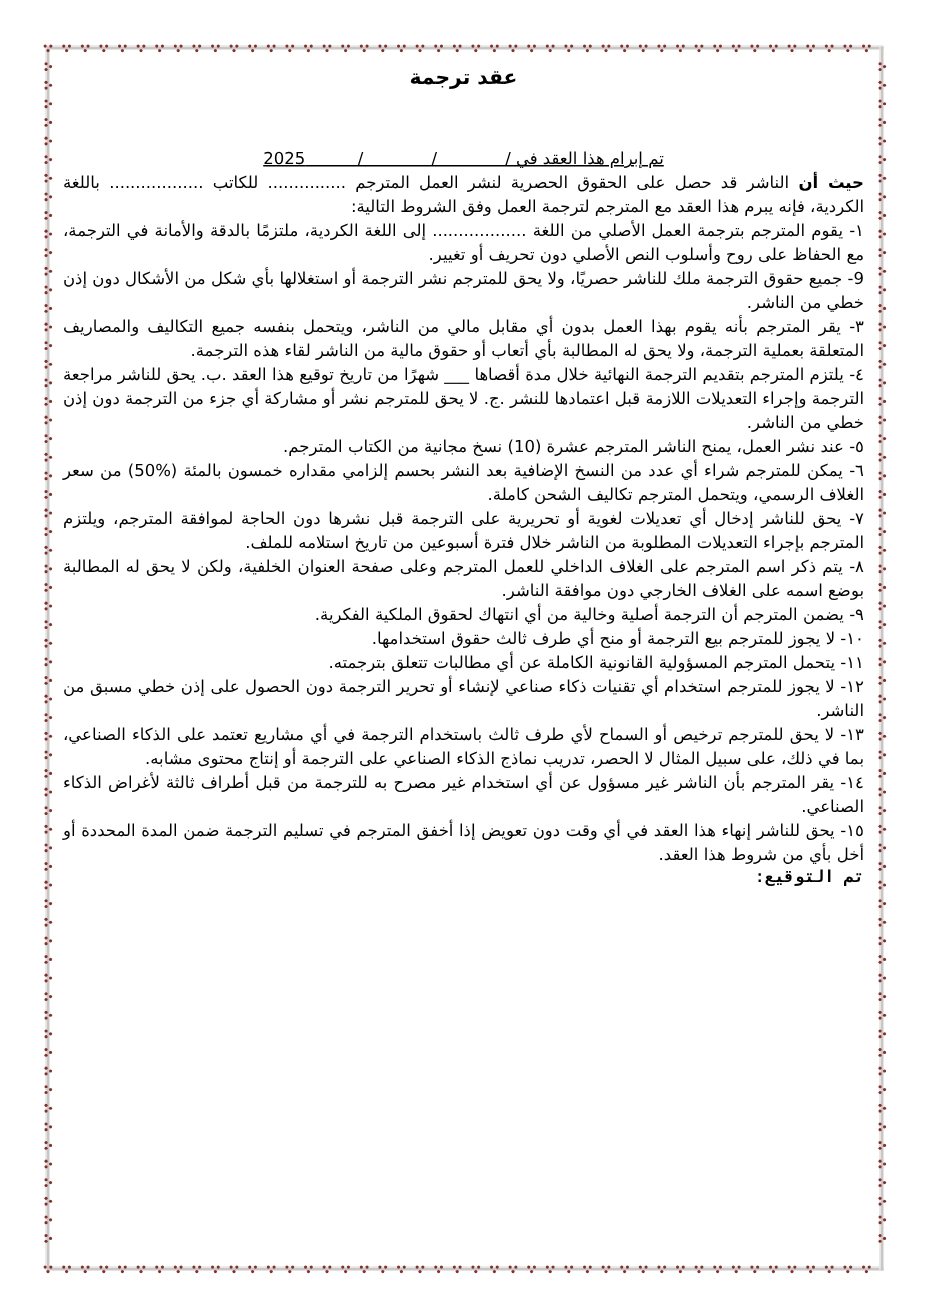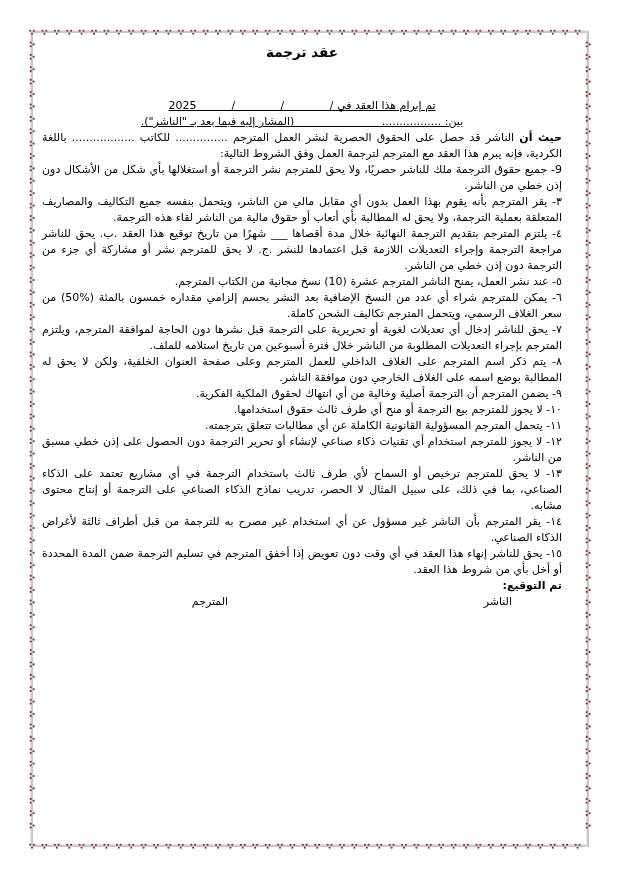--- a/index.html
+++ b/index.html
@@ -20,21 +20,21 @@
   #border-svg {
     position: absolute;
     top: 0; left: 0;
     width: 620px;
     height: 877px;
     pointer-events: none;
   }
   .content {
     position: absolute;
     top: 42px;
-    right: 58px;
+    right: 44px;
     left: 42px;
     direction: rtl;
     color: var(--text-color, #000);
   }
   .doc-title {
     margin: 0 0 36px 0;
     text-align: center;
     font-size: 13.5px;
     font-weight: bold;
     line-height: 20px;
@@ -50,20 +50,21 @@
     white-space: pre-wrap;
     text-align: center;
     text-decoration: underline;
   }
   .whereas-lead {
     font-weight: bold;
     margin-top: 48px;
   }
   .sig-heading {
     font-weight: bold;
+    font-family: Liberation Mono, monospace;
   }
   .sig-row {
     direction: rtl;
     font-size: 11px;
     line-height: 16px;
   }
   .sig-row .sig-publisher {
     display: inline-block;
     margin-right: 50px;
   }
@@ -743,44 +744,40 @@
     </svg>
 
   <div class="content">
 
     <h1 class="doc-title">عقد ترجمة</h1>
 
     <div class="doc-body">
 
       <p class="gap-line">تم إبرام هذا العقد في /             /             /          2025</p>
 
-      <p class="gap-line">بين: .................                         (المشار إليه فيما بعد بـ "الناشر").</p>
 
 
       <p><span class="whereas-lead">حيث أن</span><span> الناشر قد حصل على الحقوق الحصرية لنشر العمل المترجم ............... للكاتب .................. باللغة الكردية، فإنه يبرم هذا العقد مع المترجم لترجمة العمل وفق الشروط التالية:</span></p>
 
       <div id="clauses">
+          <p>١- يقوم المترجم بترجمة العمل الأصلي من اللغة .................. إلى اللغة الكردية، ملتزمًا بالدقة والأمانة في الترجمة، مع الحفاظ على روح وأسلوب النص الأصلي دون تحريف أو تغيير.</p>
           <p>9- جميع حقوق الترجمة ملك للناشر حصريًا، ولا يحق للمترجم نشر الترجمة أو استغلالها بأي شكل من الأشكال دون إذن خطي من الناشر.</p>
           <p>٣- يقر المترجم بأنه يقوم بهذا العمل بدون أي مقابل مالي من الناشر، ويتحمل بنفسه جميع التكاليف والمصاريف المتعلقة بعملية الترجمة، ولا يحق له المطالبة بأي أتعاب أو حقوق مالية من الناشر لقاء هذه الترجمة.</p>
           <p>٤- يلتزم المترجم بتقديم الترجمة النهائية خلال مدة أقصاها ___ شهرًا من تاريخ توقيع هذا العقد .ب. يحق للناشر مراجعة الترجمة وإجراء التعديلات اللازمة قبل اعتمادها للنشر .ج. لا يحق للمترجم نشر أو مشاركة أي جزء من الترجمة دون إذن خطي من الناشر.</p>
           <p>٥- عند نشر العمل، يمنح الناشر المترجم عشرة (10) نسخ مجانية من الكتاب المترجم.</p>
           <p>٦- يمكن للمترجم شراء أي عدد من النسخ الإضافية بعد النشر بحسم إلزامي مقداره خمسون بالمئة (%50) من سعر الغلاف الرسمي، ويتحمل المترجم تكاليف الشحن كاملة.</p>
           <p>٧- يحق للناشر إدخال أي تعديلات لغوية أو تحريرية على الترجمة قبل نشرها دون الحاجة لموافقة المترجم، ويلتزم المترجم بإجراء التعديلات المطلوبة من الناشر خلال فترة أسبوعين من تاريخ استلامه للملف.</p>
           <p>٨- يتم ذكر اسم المترجم على الغلاف الداخلي للعمل المترجم وعلى صفحة العنوان الخلفية، ولكن لا يحق له المطالبة بوضع اسمه على الغلاف الخارجي دون موافقة الناشر.</p>
           <p>٩- يضمن المترجم أن الترجمة أصلية وخالية من أي انتهاك لحقوق الملكية الفكرية.</p>
           <p>١٠- لا يجوز للمترجم بيع الترجمة أو منح أي طرف ثالث حقوق استخدامها.</p>
           <p>١١- يتحمل المترجم المسؤولية القانونية الكاملة عن أي مطالبات تتعلق بترجمته.</p>
           <p>١٢- لا يجوز للمترجم استخدام أي تقنيات ذكاء صناعي لإنشاء أو تحرير الترجمة دون الحصول على إذن خطي مسبق من الناشر.</p>
           <p>١٣- لا يحق للمترجم ترخيص أو السماح لأي طرف ثالث باستخدام الترجمة في أي مشاريع تعتمد على الذكاء الصناعي، بما في ذلك، على سبيل المثال لا الحصر، تدريب نماذج الذكاء الصناعي على الترجمة أو إنتاج محتوى مشابه.</p>
           <p>١٤- يقر المترجم بأن الناشر غير مسؤول عن أي استخدام غير مصرح به للترجمة من قبل أطراف ثالثة لأغراض الذكاء الصناعي.</p>
           <p>١٥- يحق للناشر إنهاء هذا العقد في أي وقت دون تعويض إذا أخفق المترجم في تسليم الترجمة ضمن المدة المحددة أو أخل بأي من شروط هذا العقد.</p>
         </div>
 
       <p class="sig-heading">تم التوقيع:</p>
 
-      <div class="sig-row">
-        <span class="sig-publisher">الناشر</span>
-        <span class="sig-translator">المترجم</span>
-      </div>
 
     </div>
   </div>
 </div>
 
 </body></html>

